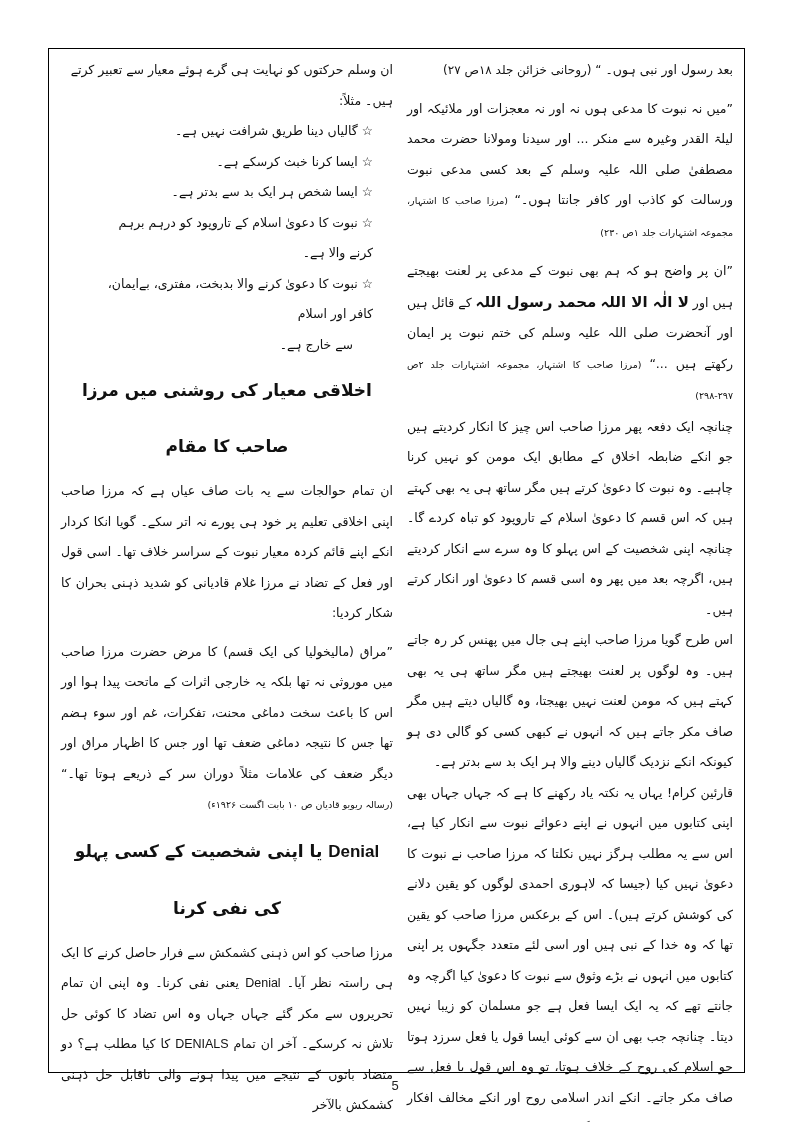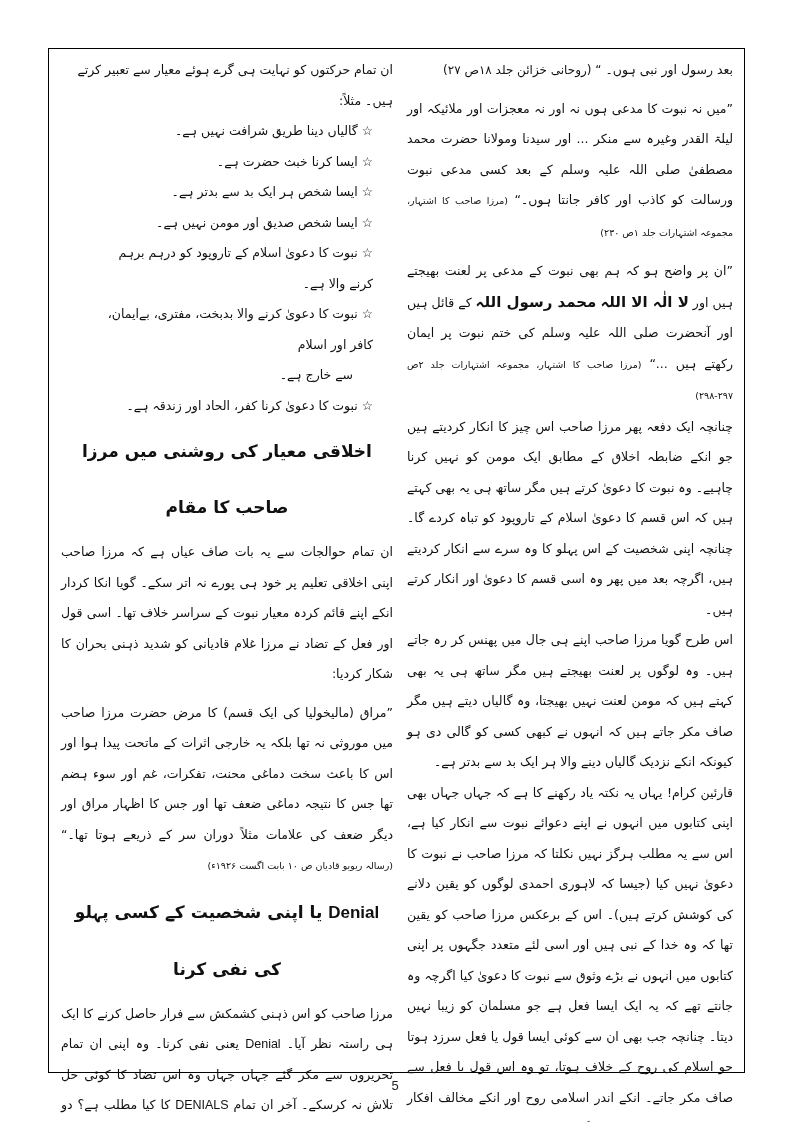--- a/index.html
+++ b/index.html
@@ -49,30 +49,28 @@
       <span>کے قائل ہیں اور آنحضرت صلی اللہ علیہ وسلم کی ختم نبوت پر ایمان رکھتے ہیں ...“</span>
       <span class="quote-cite">(مرزا صاحب کا اشتہار، مجموعہ اشتہارات جلد ۲ص ۲۹۷-۲۹۸)</span>
     </p>
     <p class="justify">چنانچہ ایک دفعہ پھر مرزا صاحب اس چیز کا انکار کردیتے ہیں جو انکے ضابطہ اخلاق کے مطابق ایک مومن کو نہیں کرنا چاہیے۔ وہ نبوت کا دعویٰ کرتے ہیں مگر ساتھ ہی یہ بھی کہتے ہیں کہ اس قسم کا دعویٰ اسلام کے تاروپود کو تباہ کردے گا۔ چنانچہ اپنی شخصیت کے اس پہلو کا وہ سرے سے انکار کردیتے ہیں، اگرچہ بعد میں پھر وہ اسی قسم کا دعویٰ اور انکار کرتے ہیں۔</p>
     <p class="justify">اس طرح گویا مرزا صاحب اپنے ہی جال میں پھنس کر رہ جاتے ہیں۔ وہ لوگوں پر لعنت بھیجتے ہیں مگر ساتھ ہی یہ بھی کہتے ہیں کہ مومن لعنت نہیں بھیجتا، وہ گالیاں دیتے ہیں مگر صاف مکر جاتے ہیں کہ انہوں نے کبھی کسی کو گالی دی ہو کیونکہ انکے نزدیک گالیاں دینے والا ہر ایک بد سے بدتر ہے۔</p>
     <p class="justify">قارئین کرام! یہاں یہ نکتہ یاد رکھنے کا ہے کہ جہاں جہاں بھی اپنی کتابوں میں انہوں نے اپنے دعوائے نبوت سے انکار کیا ہے، اس سے یہ مطلب ہرگز نہیں نکلتا کہ مرزا صاحب نے نبوت کا دعویٰ نہیں کیا (جیسا کہ لاہوری احمدی لوگوں کو یقین دلانے کی کوشش کرتے ہیں)۔ اس کے برعکس مرزا صاحب کو یقین تھا کہ وہ خدا کے نبی ہیں اور اسی لئے متعدد جگہوں پر اپنی کتابوں میں انہوں نے بڑے وثوق سے نبوت کا دعویٰ کیا اگرچہ وہ جانتے تھے کہ یہ ایک ایسا فعل ہے جو مسلمان کو زیبا نہیں دیتا۔ چنانچہ جب بھی ان سے کوئی ایسا قول یا فعل سرزد ہوتا جو اسلام کی روح کے خلاف ہوتا، تو وہ اس قول یا فعل سے صاف مکر جاتے۔ انکے اندر اسلامی روح اور انکے مخالف افکار میں جاری اسی مسلسل جنگ کا یہ نتیجہ تھا کہ وہ لعنت کرتے اور اس سے مکر جاتے تھے، گالیاں دیتے اور انکار کردیتے کہ انہوں نے کبھی کسی کو گالی دی ہو، نبوت کا دعویٰ کرتے اور پھر انکار کردیتے کہ انہوں نے کبھی ایسا دعویٰ کیا ہو۔</p>
 
   </div>
 
   <div class="col left">
-    <p>ان تمام حرکتوں کو نہایت ہی گرے ہوئے معیار سے تعبیر کرتے ہیں۔ مثلاً:</p>
+    <p>ان وسلم حرکتوں کو نہایت ہی گرے ہوئے معیار سے تعبیر کرتے ہیں۔ مثلاً:</p>
     <div class="list">
       <span class="item">گالیاں دینا طریق شرافت نہیں ہے۔</span>
-      <span class="item">ایسا کرنا خبث حضرت ہے۔</span>
+      <span class="item">ایسا کرنا خبث کرسکے ہے۔</span>
       <span class="item">ایسا شخص ہر ایک بد سے بدتر ہے۔</span>
-      <span class="item">ایسا شخص صدیق اور مومن نہیں ہے۔</span>
       <span class="item">نبوت کا دعویٰ اسلام کے تاروپود کو درہم برہم کرنے والا ہے۔</span>
       <span class="item">نبوت کا دعویٰ کرنے والا بدبخت، مفتری، بےایمان، کافر اور اسلام</span>
       <span class="cont">سے خارج ہے۔</span>
-      <span class="item">نبوت کا دعویٰ کرنا کفر، الحاد اور زندقہ ہے۔</span>
     </div>
     <div class="heading">اخلاقی معیار کی روشنی میں مرزا صاحب کا مقام</div>
     <p class="justify">ان تمام حوالجات سے یہ بات صاف عیاں ہے کہ مرزا صاحب اپنی اخلاقی تعلیم پر خود ہی پورے نہ اتر سکے۔ گویا انکا کردار انکے اپنے قائم کردہ معیار نبوت کے سراسر خلاف تھا۔ اسی قول اور فعل کے تضاد نے مرزا غلام قادیانی کو شدید ذہنی بحران کا شکار کردیا:</p>
     <div class="gap"></div>
     <p class="justify">
       <span>”مراق (مالیخولیا کی ایک قسم) کا مرض حضرت مرزا صاحب میں موروثی نہ تھا بلکہ یہ خارجی اثرات کے ماتحت پیدا ہوا اور اس کا باعث سخت دماغی محنت، تفکرات، غم اور سوء ہضم تھا جس کا نتیجہ دماغی ضعف تھا اور جس کا اظہار مراق اور دیگر ضعف کی علامات مثلاً دوران سر کے ذریعے ہوتا تھا۔“</span>
       <span class="quote-cite">(رسالہ ریویو قادیان ص ۱۰ بابت اگست ۱۹۲۶ء)</span>
     </p>
     <div class="heading">
       <span class="latin">Denial</span>

